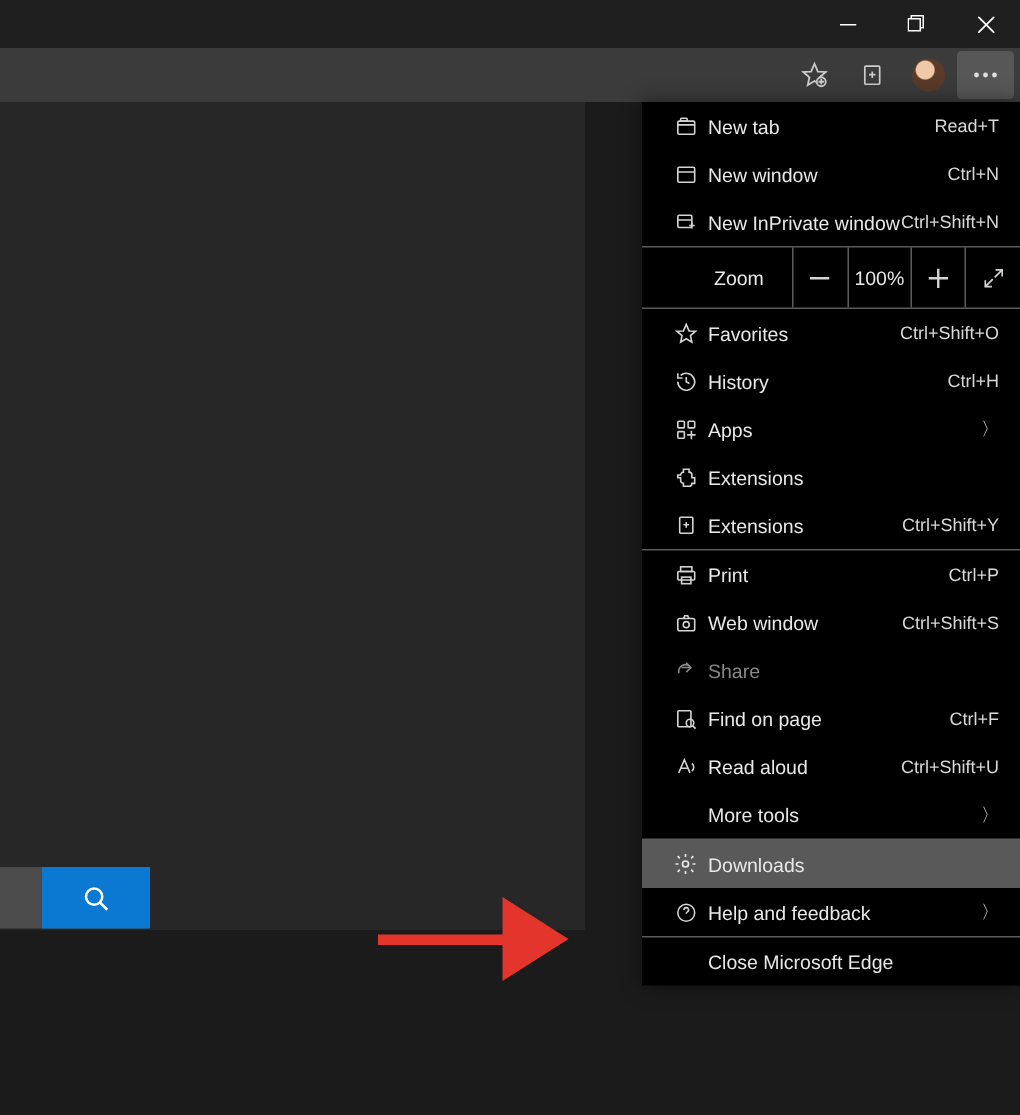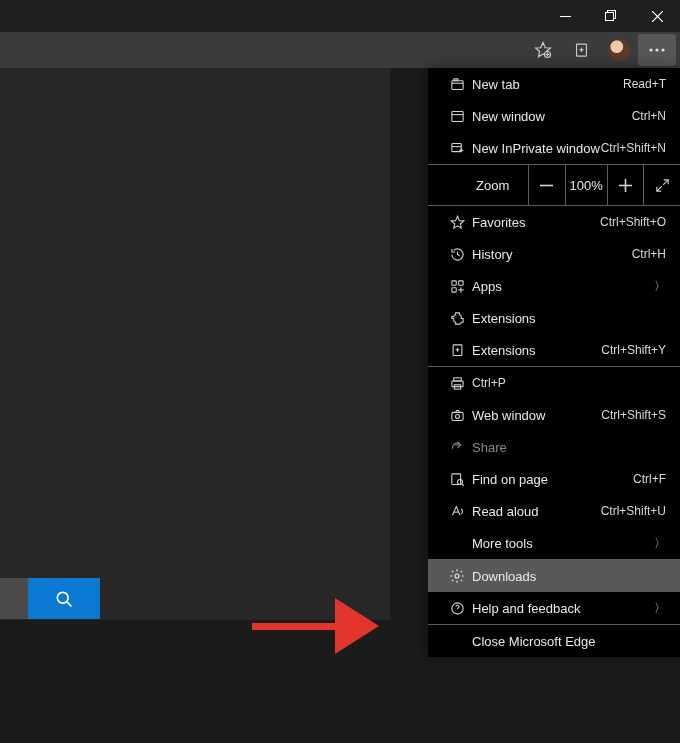--- a/index.html
+++ b/index.html
@@ -212,20 +212,21 @@
   </div>
   <div class="sep"></div>
   <div class="row">
     <span class="ic">
         <svg width="15" height="15" viewBox="0 0 24 24" fill="none" stroke="#d4d4d4" stroke-width="1.7">
           <rect x="6" y="3" width="12" height="5"></rect>
           <rect x="3" y="8" width="18" height="9" rx="1"></rect>
           <rect x="7" y="14" width="10" height="7"></rect>
         </svg>
       </span>
+    <span class="lbl">Print</span>
     <span class="sc">Ctrl+P</span>
   </div>
   <div class="row">
     <span class="ic">
         <svg width="15" height="15" viewBox="0 0 24 24" fill="none" stroke="#d4d4d4" stroke-width="1.7">
           <rect x="3" y="7" width="18" height="13" rx="2"></rect>
           <circle cx="12" cy="13.5" r="3.2"></circle>
           <path d="M9 7l1.5-3h3L15 7"></path>
         </svg>
       </span>

